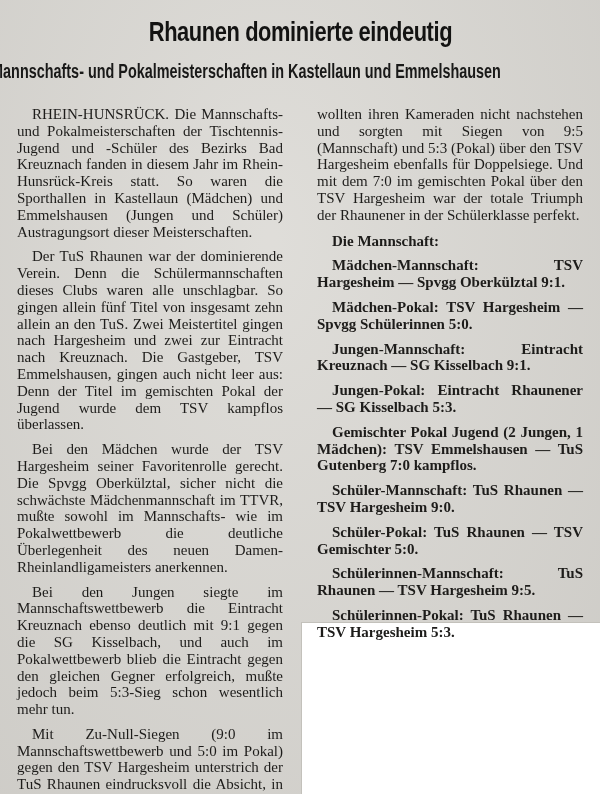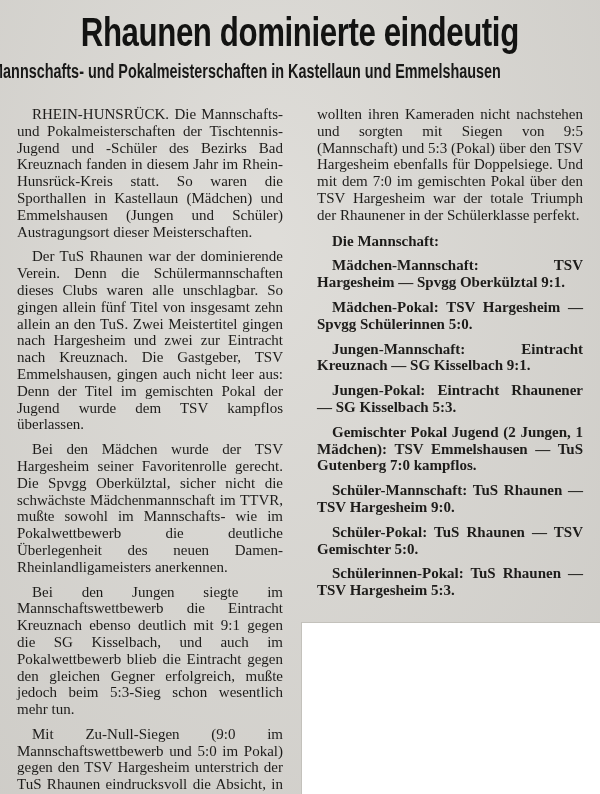--- a/index.html
+++ b/index.html
@@ -20,21 +20,21 @@
     border-left: 1px solid #c3c1bb;
     border-top: 1px solid #c3c1bb;
     z-index: 1;
   }
   .content { position: relative; z-index: 2; }
 
   .headline {
     margin: 10px 0 0;
     display: flex; justify-content: center;
     font-family: "Liberation Sans", sans-serif;
-    font-weight: 700; font-size: 40px; line-height: 44px;
+    font-weight: 700; font-size: 28px; line-height: 44px;
     color: #131312;
   }
   .headline .squeeze {
     flex: 0 0 auto; white-space: nowrap;
     transform: scaleX(0.78); transform-origin: 50% 50%;
     letter-spacing: -0.5px;
   }
   .subheadline {
     margin: 5px 0 0;
     display: flex; justify-content: flex-end;
@@ -90,17 +90,18 @@
       <p class="noindent">wollten ihren Kameraden nicht nachstehen und sorgten mit Siegen von 9:5 (Mannschaft) und 5:3 (Pokal) über den TSV Hargesheim ebenfalls für Doppelsiege. Und mit dem 7:0 im gemischten Pokal über den TSV Hargesheim war der totale Triumph der Rhaunener in der Schülerklasse perfekt.</p>
       <p class="results-heading">Die Mannschaft:</p>
       <div>
           <p class="result">Mädchen-Mannschaft: TSV Hargesheim — Spvgg Oberkülztal 9:1.</p>
           <p class="result">Mädchen-Pokal: TSV Hargesheim — Spvgg Schülerinnen 5:0.</p>
           <p class="result">Jungen-Mannschaft: Eintracht Kreuznach — SG Kisselbach 9:1.</p>
           <p class="result">Jungen-Pokal: Eintracht Rhaunener — SG Kisselbach 5:3.</p>
           <p class="result">Gemischter Pokal Jugend (2 Jungen, 1 Mädchen): TSV Emmelshausen — TuS Gutenberg 7:0 kampflos.</p>
           <p class="result">Schüler-Mannschaft: TuS Rhaunen — TSV Hargesheim 9:0.</p>
           <p class="result">Schüler-Pokal: TuS Rhaunen — TSV Gemischter 5:0.</p>
+          <p class="result">Schülerinnen-Mannschaft: TuS Rhaunen — TSV Hargesheim 9:5.</p>
           <p class="result">Schülerinnen-Pokal: TuS Rhaunen — TSV Hargesheim 5:3.</p>
         </div>
     </div>
   </div>
 </div>
 
 </body></html>

